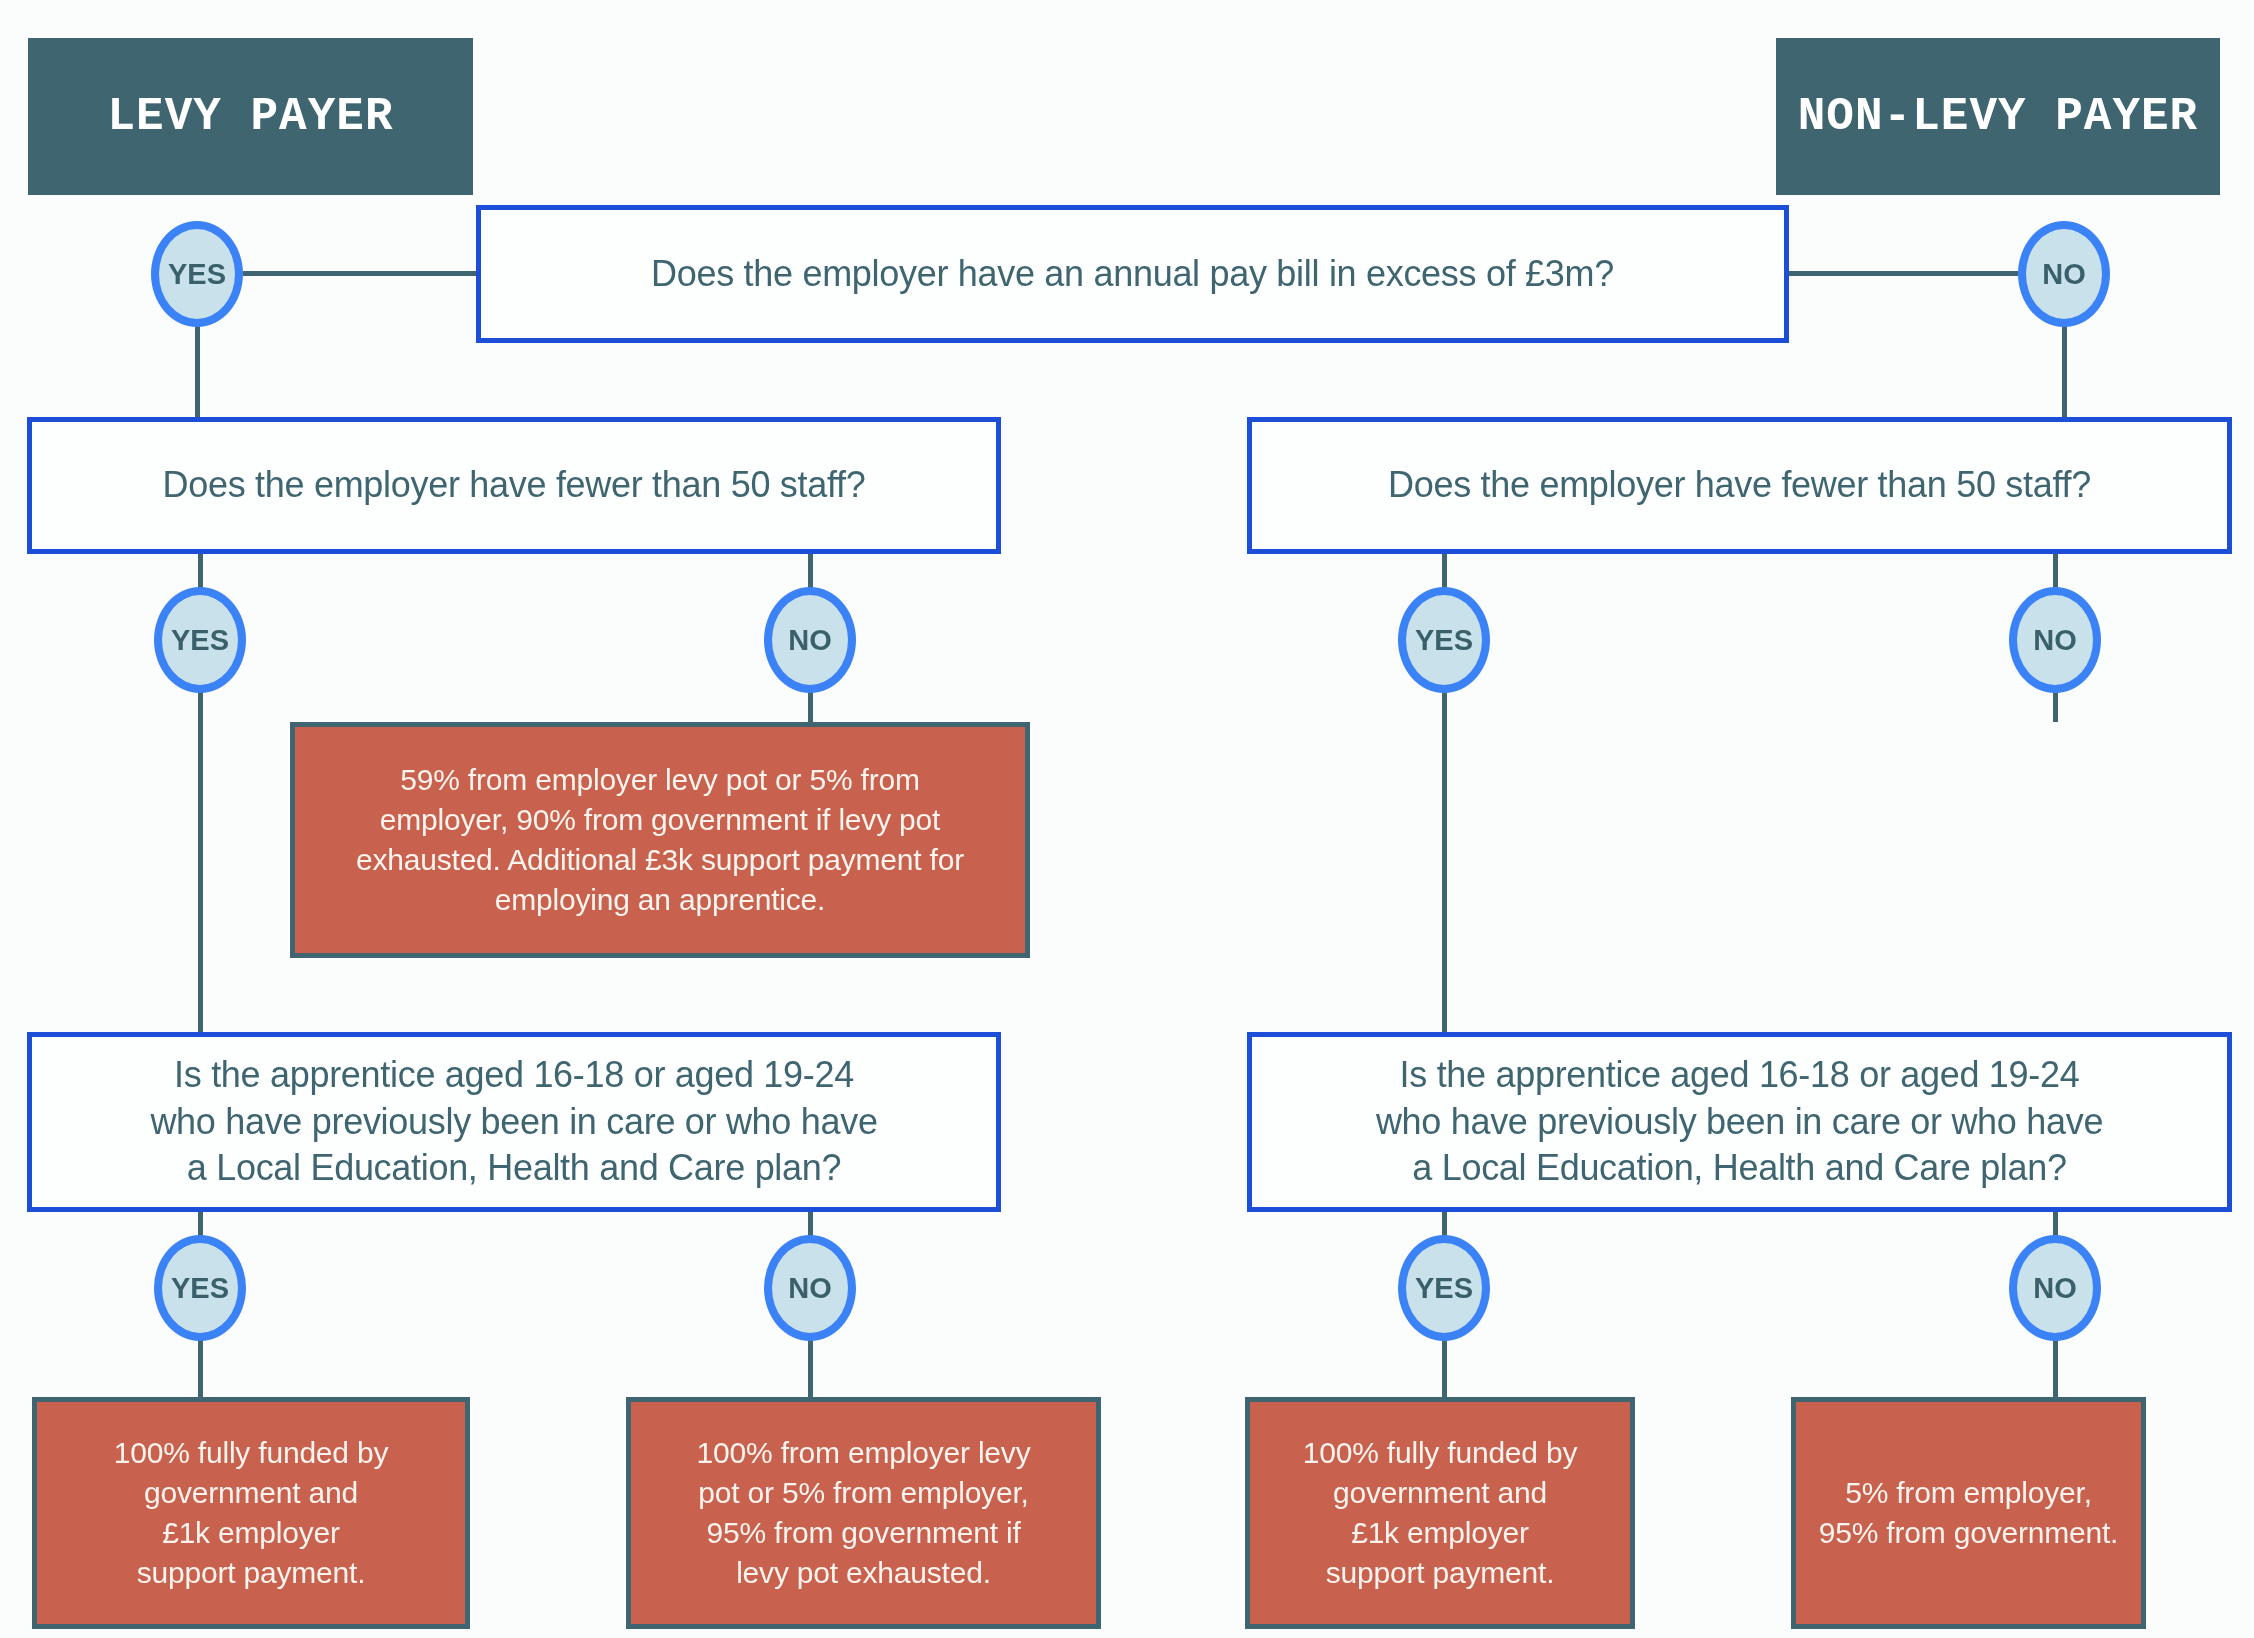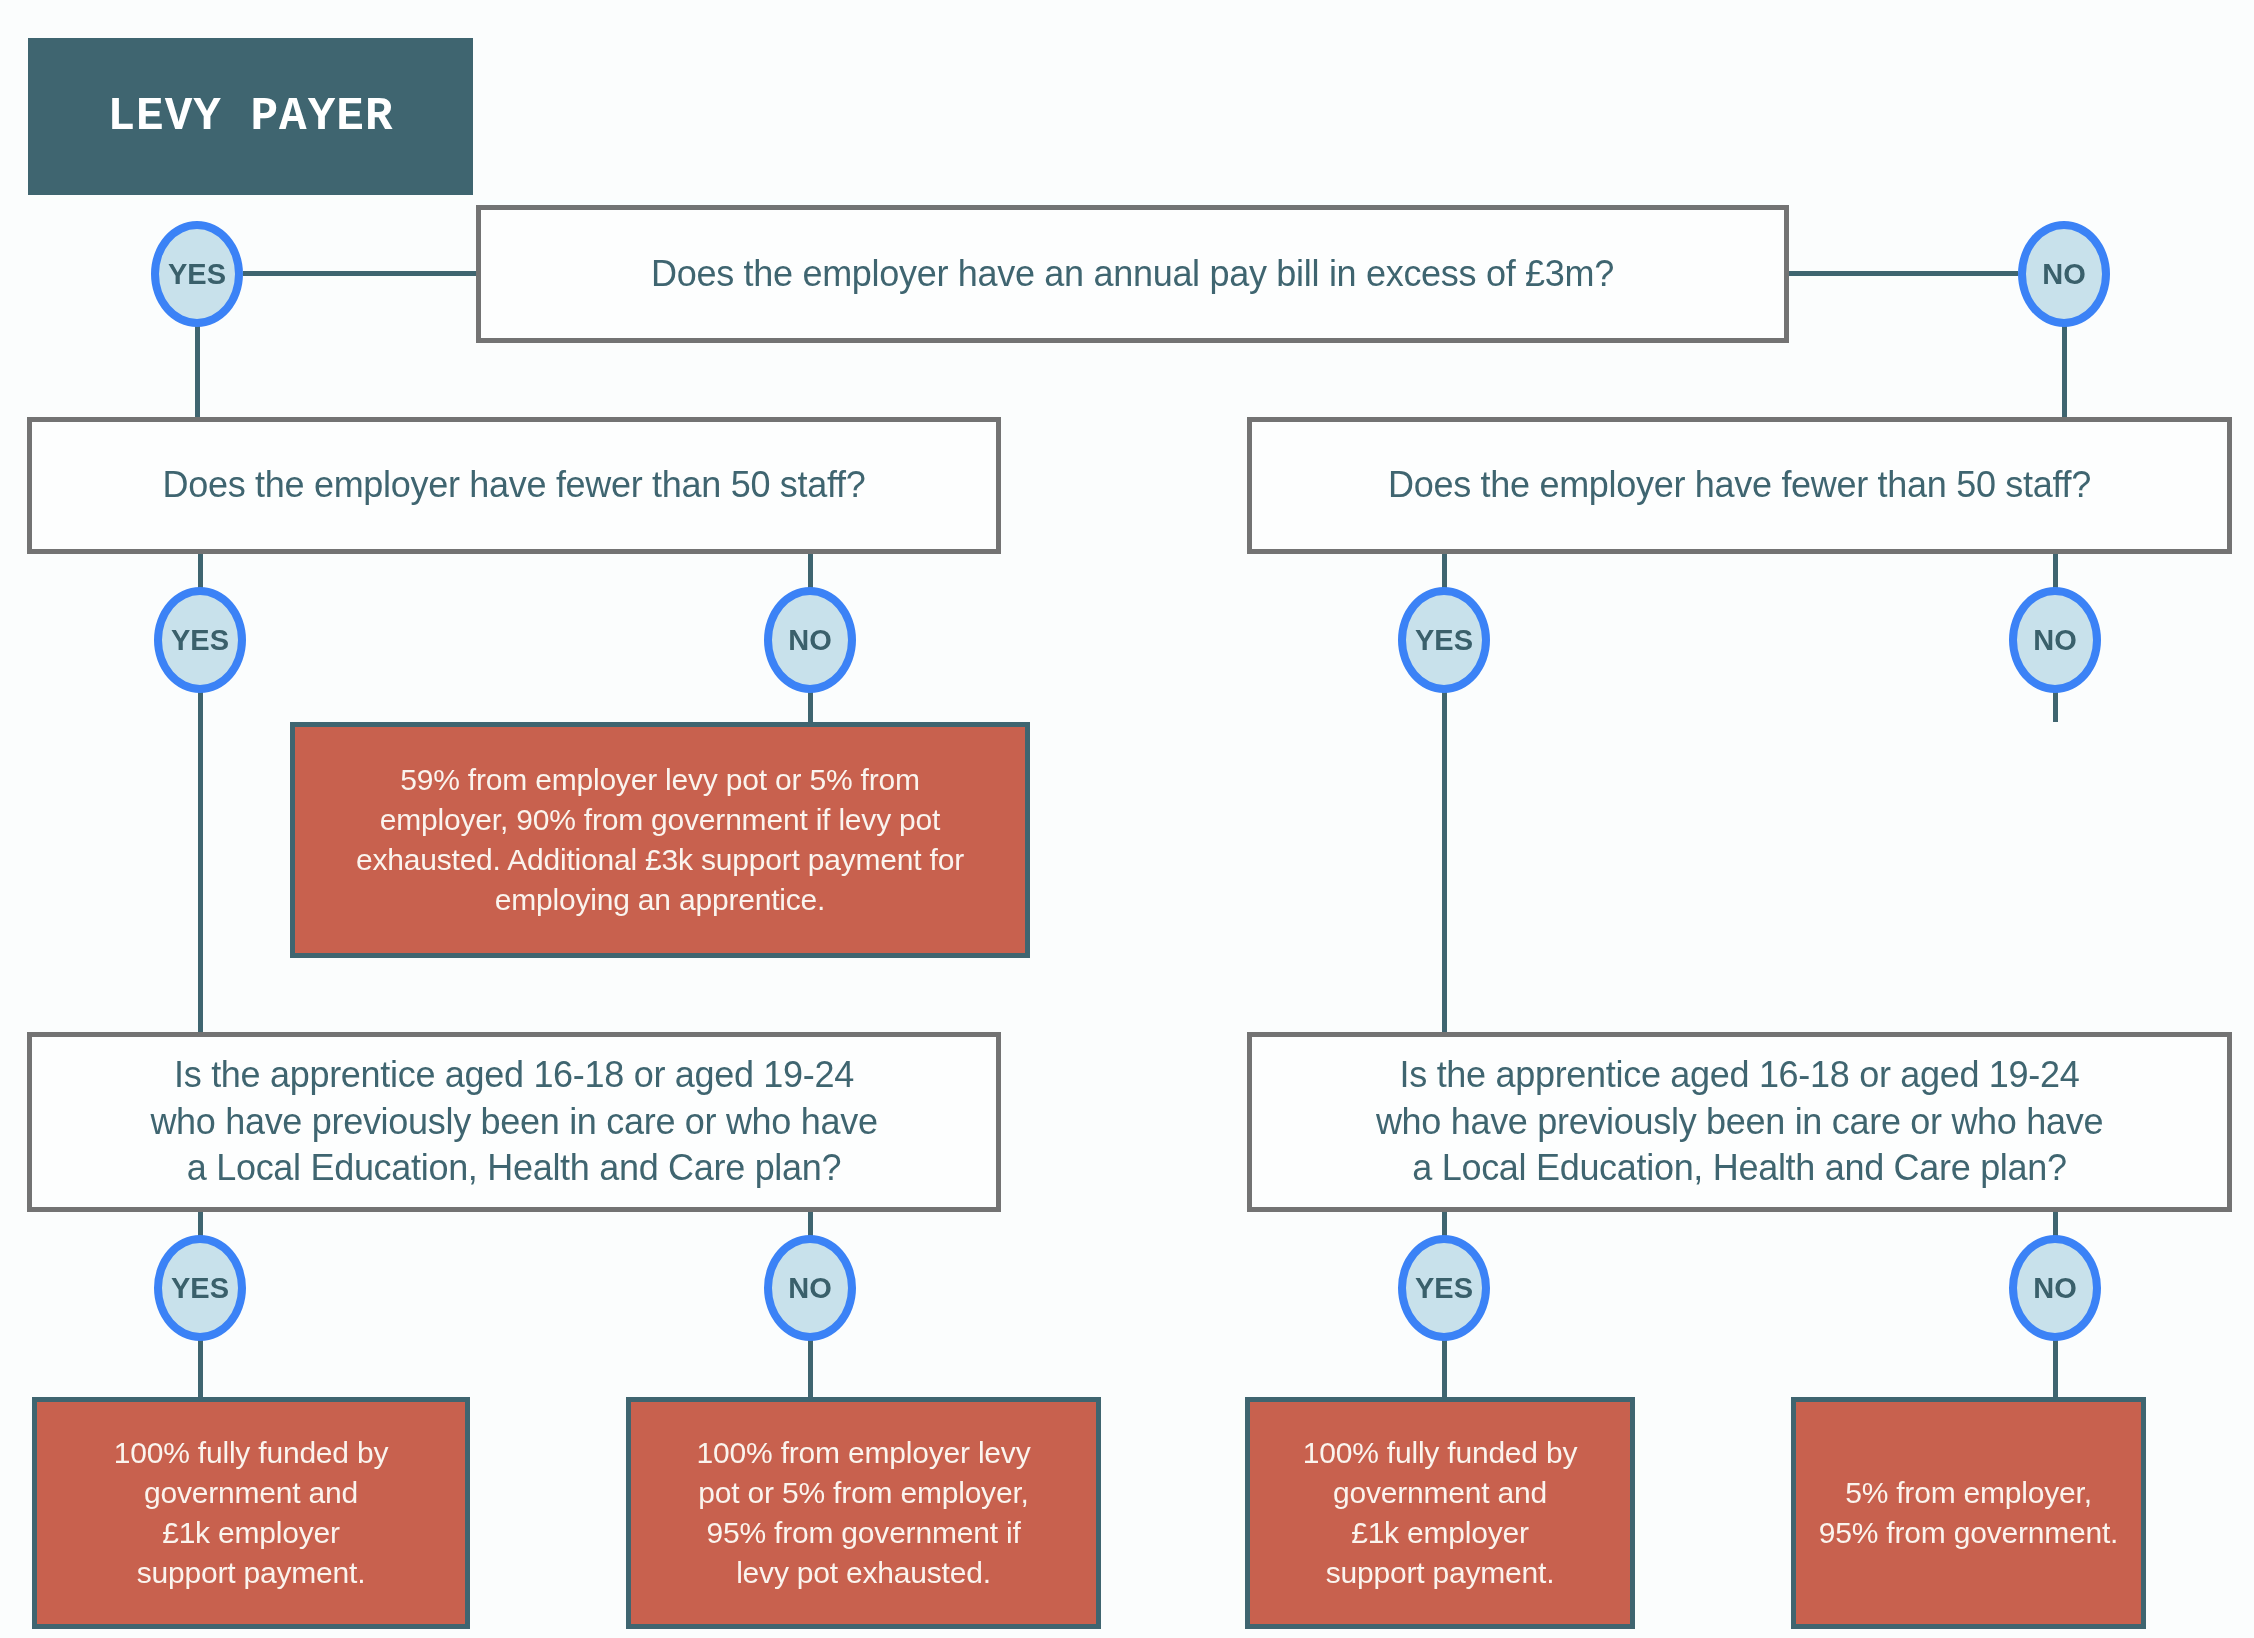--- a/index.html
+++ b/index.html
@@ -13,21 +13,21 @@
   .hdr{
     position:absolute;
     background:#3f6570;
     color:#ffffff;
     display:flex;align-items:center;justify-content:center;
     font-size:46px;font-weight:700;letter-spacing:1px;font-family:Liberation Mono, monospace;
   }
   .qbox{
     position:absolute;
     background:#fdfefe;
-    border:5px solid #737373;
+    border:5px solid #1d4ed8;
     box-sizing:border-box;
     color:#3f6570;
     display:flex;align-items:center;justify-content:center;
     text-align:center;
     font-size:36px;
     line-height:1.3;
     white-space:pre-line;
     letter-spacing:-0.3px;
   }
   .redbox{
@@ -60,20 +60,21 @@
     background:#3f6570;
     z-index:1;
   }
 </style>
 </head>
 <body>
 
 <div id="canvas">
 
   <div class="hdr" style="left:28px;top:38px;width:445px;height:157px">LEVY PAYER</div>
+  <div class="hdr" style="left:1776px;top:38px;width:444px;height:157px">NON-LEVY PAYER</div>
 
   <div class="line" style="left:243px;top:271px;width:233px;height:5px"></div>
   <div class="line" style="left:1789px;top:271px;width:229px;height:5px"></div>
   <div class="line" style="left:195px;top:326px;width:5px;height:91px"></div>
   <div class="line" style="left:2062px;top:326px;width:5px;height:91px"></div>
 
   <div class="line" style="left:198px;top:554px;width:5px;height:34px"></div>
   <div class="line" style="left:808px;top:554px;width:5px;height:34px"></div>
   <div class="line" style="left:1442px;top:554px;width:5px;height:34px"></div>
   <div class="line" style="left:2053px;top:554px;width:5px;height:34px"></div>

